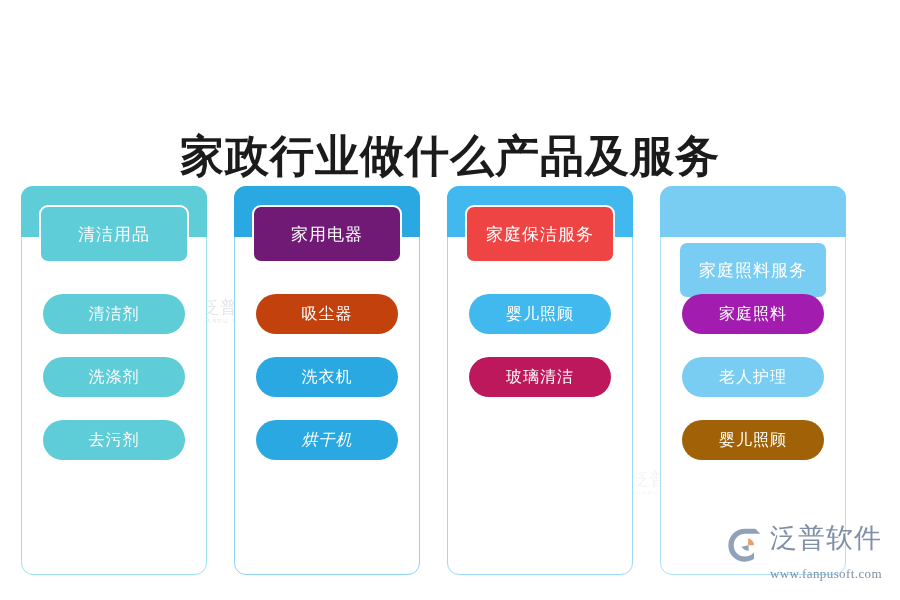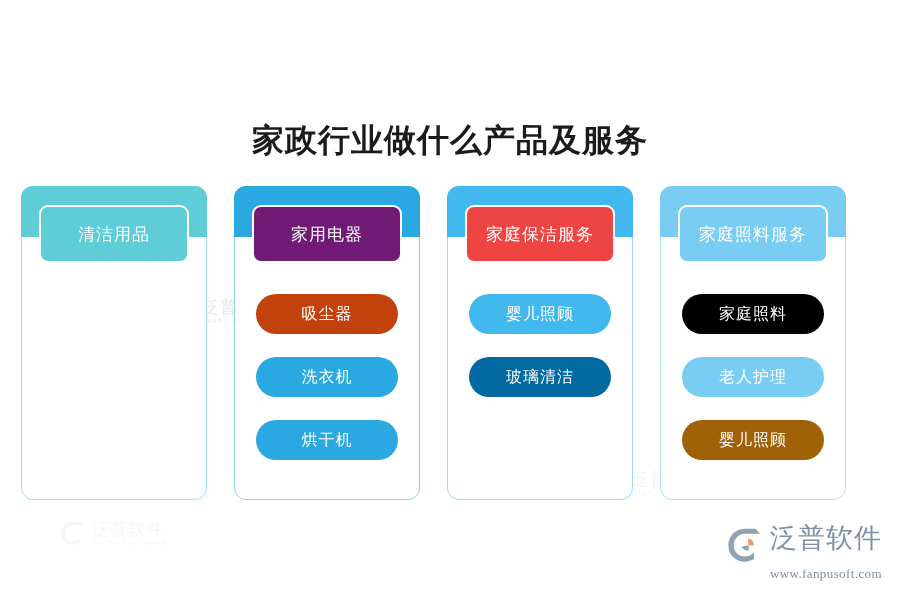--- a/index.html
+++ b/index.html
@@ -61,21 +61,21 @@
   .wm-b { left: 600px; top: 470px; opacity: 0.13; }
   .wm-c { left: 60px; top: 520px; opacity: 0.10; }
 
   
   .page-title {
     position: absolute;
     left: 0;
     top: 98px;
     width: 900px;
     text-align: center;
-    font-size: 32px;
+    font-size: 44px;
     color: #1b1b1b;
     font-family: Liberation Mono, monospace;
     letter-spacing: 1px;
     z-index: 6;
   }
 
   
   .cards {
     position: absolute;
     left: 21px;
@@ -83,21 +83,21 @@
     width: 860px;
     height: 316px;
     display: flex;
     gap: 27px;
     z-index: 5;
   }
 
   .card {
     position: relative;
     width: 186px;
-    height: 314px;
+    height: 389px;
     background: #ffffff;
     border-radius: 8px;
     box-sizing: border-box;
     padding-left: 42px;
   }
   .card-outline {
     position: absolute;
     left: 0;
     top: 0;
     width: 100%;
@@ -236,49 +236,54 @@
   </div>
 
   <h1 class="page-title">家政行业做什么产品及服务</h1>
 
   <div class="cards">
 
     <div class="card">
       <div class="card-outline" style="border-color: rgb(159, 227, 234);"></div>
       <div class="card-band" style="background-color: rgb(94, 205, 216);"></div>
       <div class="card-title" style="background-color: rgb(94, 205, 216);">清洁用品</div>
+      <div class="pill-list">
+        <div class="pill" style="background-color: rgb(94, 205, 216);">清洁剂</div>
+        <div class="pill" style="background-color: rgb(94, 205, 216);">洗涤剂</div>
+        <div class="pill" style="background-color: rgb(94, 205, 216);">去污剂</div>
+      </div>
     </div>
 
     <div class="card">
       <div class="card-outline" style="border-color: rgb(143, 211, 242);"></div>
       <div class="card-band" style="background-color: rgb(41, 168, 225);"></div>
       <div class="card-title" style="background-color: #701a75;">家用电器</div>
       <div class="pill-list">
         <div class="pill" style="background-color: #c2410c;">吸尘器</div>
         <div class="pill" style="background-color: rgb(41, 168, 225);">洗衣机</div>
-        <div class="pill" style="background-color: rgb(41, 168, 225);">烘干机</div>
+        <div class="pill" style="background-color: rgb(41, 168, 225); font-style: italic;">烘干机</div>
       </div>
     </div>
 
     <div class="card">
       <div class="card-outline" style="border-color: rgb(155, 217, 246);"></div>
       <div class="card-band" style="background-color: rgb(65, 185, 239);"></div>
       <div class="card-title narrow" style="background-color: #ef4444;">家庭保洁服务</div>
       <div class="pill-list">
         <div class="pill" style="background-color: rgb(65, 185, 239);">婴儿照顾</div>
-        <div class="pill" style="background-color: #0369a1; text-align: center;">玻璃清洁</div>
+        <div class="pill" style="background-color: #be185d; text-align: center;">玻璃清洁</div>
       </div>
     </div>
 
     <div class="card">
       <div class="card-outline" style="border-color: rgb(174, 224, 248);"></div>
       <div class="card-band" style="background-color: rgb(122, 205, 242);"></div>
-      <div class="card-title narrow" style="background-color: rgb(122, 205, 242);">家庭照料服务</div>
+      <div class="card-title narrow" style="background-color: rgb(122, 205, 242); margin-top: 36px;">家庭照料服务</div>
       <div class="pill-list">
-        <div class="pill" style="background-color: #000000; font-family: Liberation Mono, monospace;">家庭照料</div>
+        <div class="pill" style="background-color: #a21caf; font-family: Liberation Mono, monospace;">家庭照料</div>
         <div class="pill" style="background-color: rgb(122, 205, 242);">老人护理</div>
         <div class="pill" style="background-color: #a16207;">婴儿照顾</div>
       </div>
     </div>
 
   </div>
 
   <div class="brand">
     <svg class="brand-mark" viewBox="0 0 40 40">
       <path d="M20 2 C9.5 2 1.5 10.2 1.5 20.5 C1.5 30.8 9.5 38.5 20 38.5 C24 38.5 27.3 37.4 30 35.4 L30 28 C27.3 31.4 24 32.8 20 32.8 C12.8 32.8 7.5 27.3 7.5 20.5 C7.5 13.4 12.8 7.6 20 7.6 L37 7.6 L31.5 2 Z" fill="#8fa2b8"></path>

